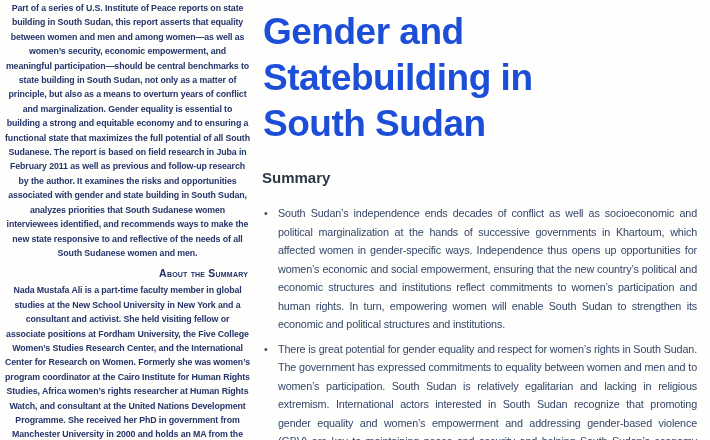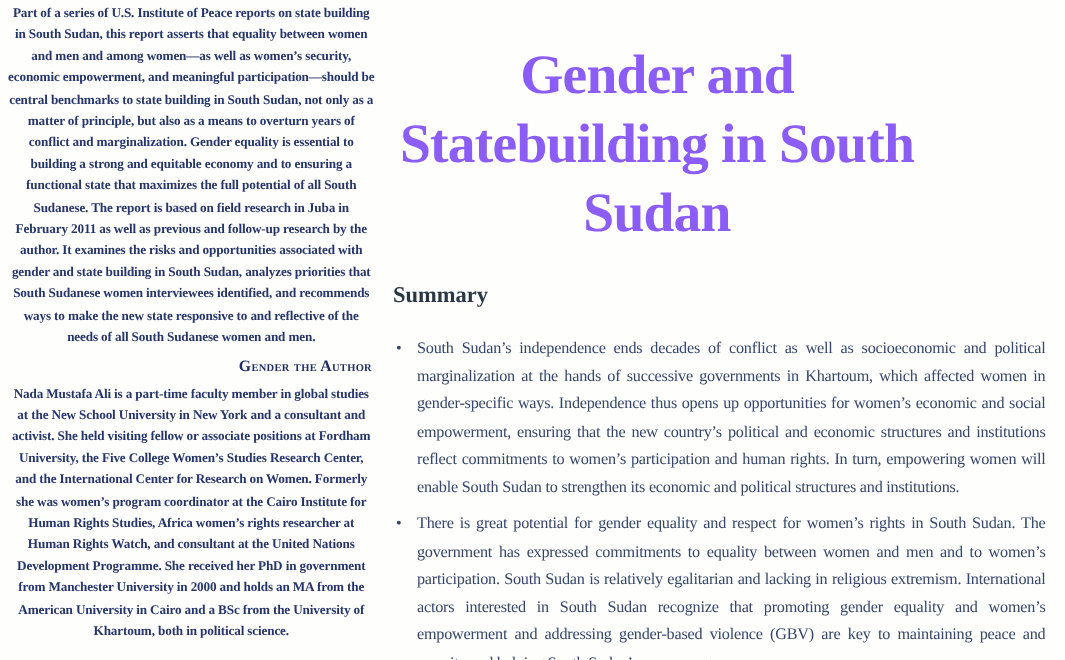--- a/index.html
+++ b/index.html
@@ -8,21 +8,20 @@
     height: 440px;
     overflow: hidden;
     background: #fefefd;
     font-family: "Liberation Sans", sans-serif;
     -webkit-font-smoothing: antialiased;
   }
   .page {
     display: flex;
     width: 710px;
     height: 314px;
-    font-family: Liberation Serif, serif;
   }
   
   .sidebar {
     width: 255px;
     flex: 0 0 255px;
     box-sizing: border-box;
     padding: 1px 5px 0 5px;
     color: #26356a;
   }
   .sidebar p {
@@ -45,27 +44,26 @@
   }
   
   .main {
     flex: 1 1 auto;
     box-sizing: border-box;
     padding: 0 13px 0 6px;
     min-width: 0;
   }
   .report-title {
     width: 350px;
-    margin: 28px 0 0 2px;
-    color: #8b5cf6;
+    margin: 9px 0 0 2px;
+    color: #1d4ed8;
     font-size: 37px;
     line-height: 46px;
     font-weight: bold;
     letter-spacing: -0.5px;
-    text-align: center;
   }
   .summary-heading {
     margin: 21px 0 0 1px;
     color: #2a3744;
     font-size: 15px;
     line-height: 20px;
     font-weight: bold;
   }
   .summary-list {
     margin: 16px 0 0 0;
@@ -90,21 +88,21 @@
     color: #354668;
   }
 </style>
 </head>
 <body>
 
 <div class="page">
 
   <div class="sidebar">
     <p>Part of a series of U.S. Institute of Peace reports on state building in South Sudan, this report asserts that equality between women and men and among women—as well as women’s security, economic empowerment, and meaningful participation—should be central benchmarks to state building in South Sudan, not only as a matter of principle, but also as a means to overturn years of conflict and marginalization. Gender equality is essential to building a strong and equitable economy and to ensuring a functional state that maximizes the full potential of all South Sudanese. The report is based on field research in Juba in February 2011 as well as previous and follow-up research by the author. It examines the risks and opportunities associated with gender and state building in South Sudan, analyzes priorities that South Sudanese women interviewees identified, and recommends ways to make the new state responsive to and reflective of the needs of all South Sudanese women and men.</p>
-    <h3 class="section-heading">Gender the Author</h3>
+    <h3 class="section-heading">About the Summary</h3>
     <p>Nada Mustafa Ali is a part-time faculty member in global studies at the New School University in New York and a consultant and activist. She held visiting fellow or associate positions at Fordham University, the Five College Women’s Studies Research Center, and the International Center for Research on Women. Formerly she was women’s program coordinator at the Cairo Institute for Human Rights Studies, Africa women’s rights researcher at Human Rights Watch, and consultant at the United Nations Development Programme. She received her PhD in government from Manchester University in 2000 and holds an MA from the American University in Cairo and a BSc from the University of Khartoum, both in political science.</p>
   </div>
 
   <div class="main">
     <h1 class="report-title">Gender and Statebuilding in South Sudan</h1>
 
     <h2 class="summary-heading">Summary</h2>
 
     <ul class="summary-list">
       <li>

